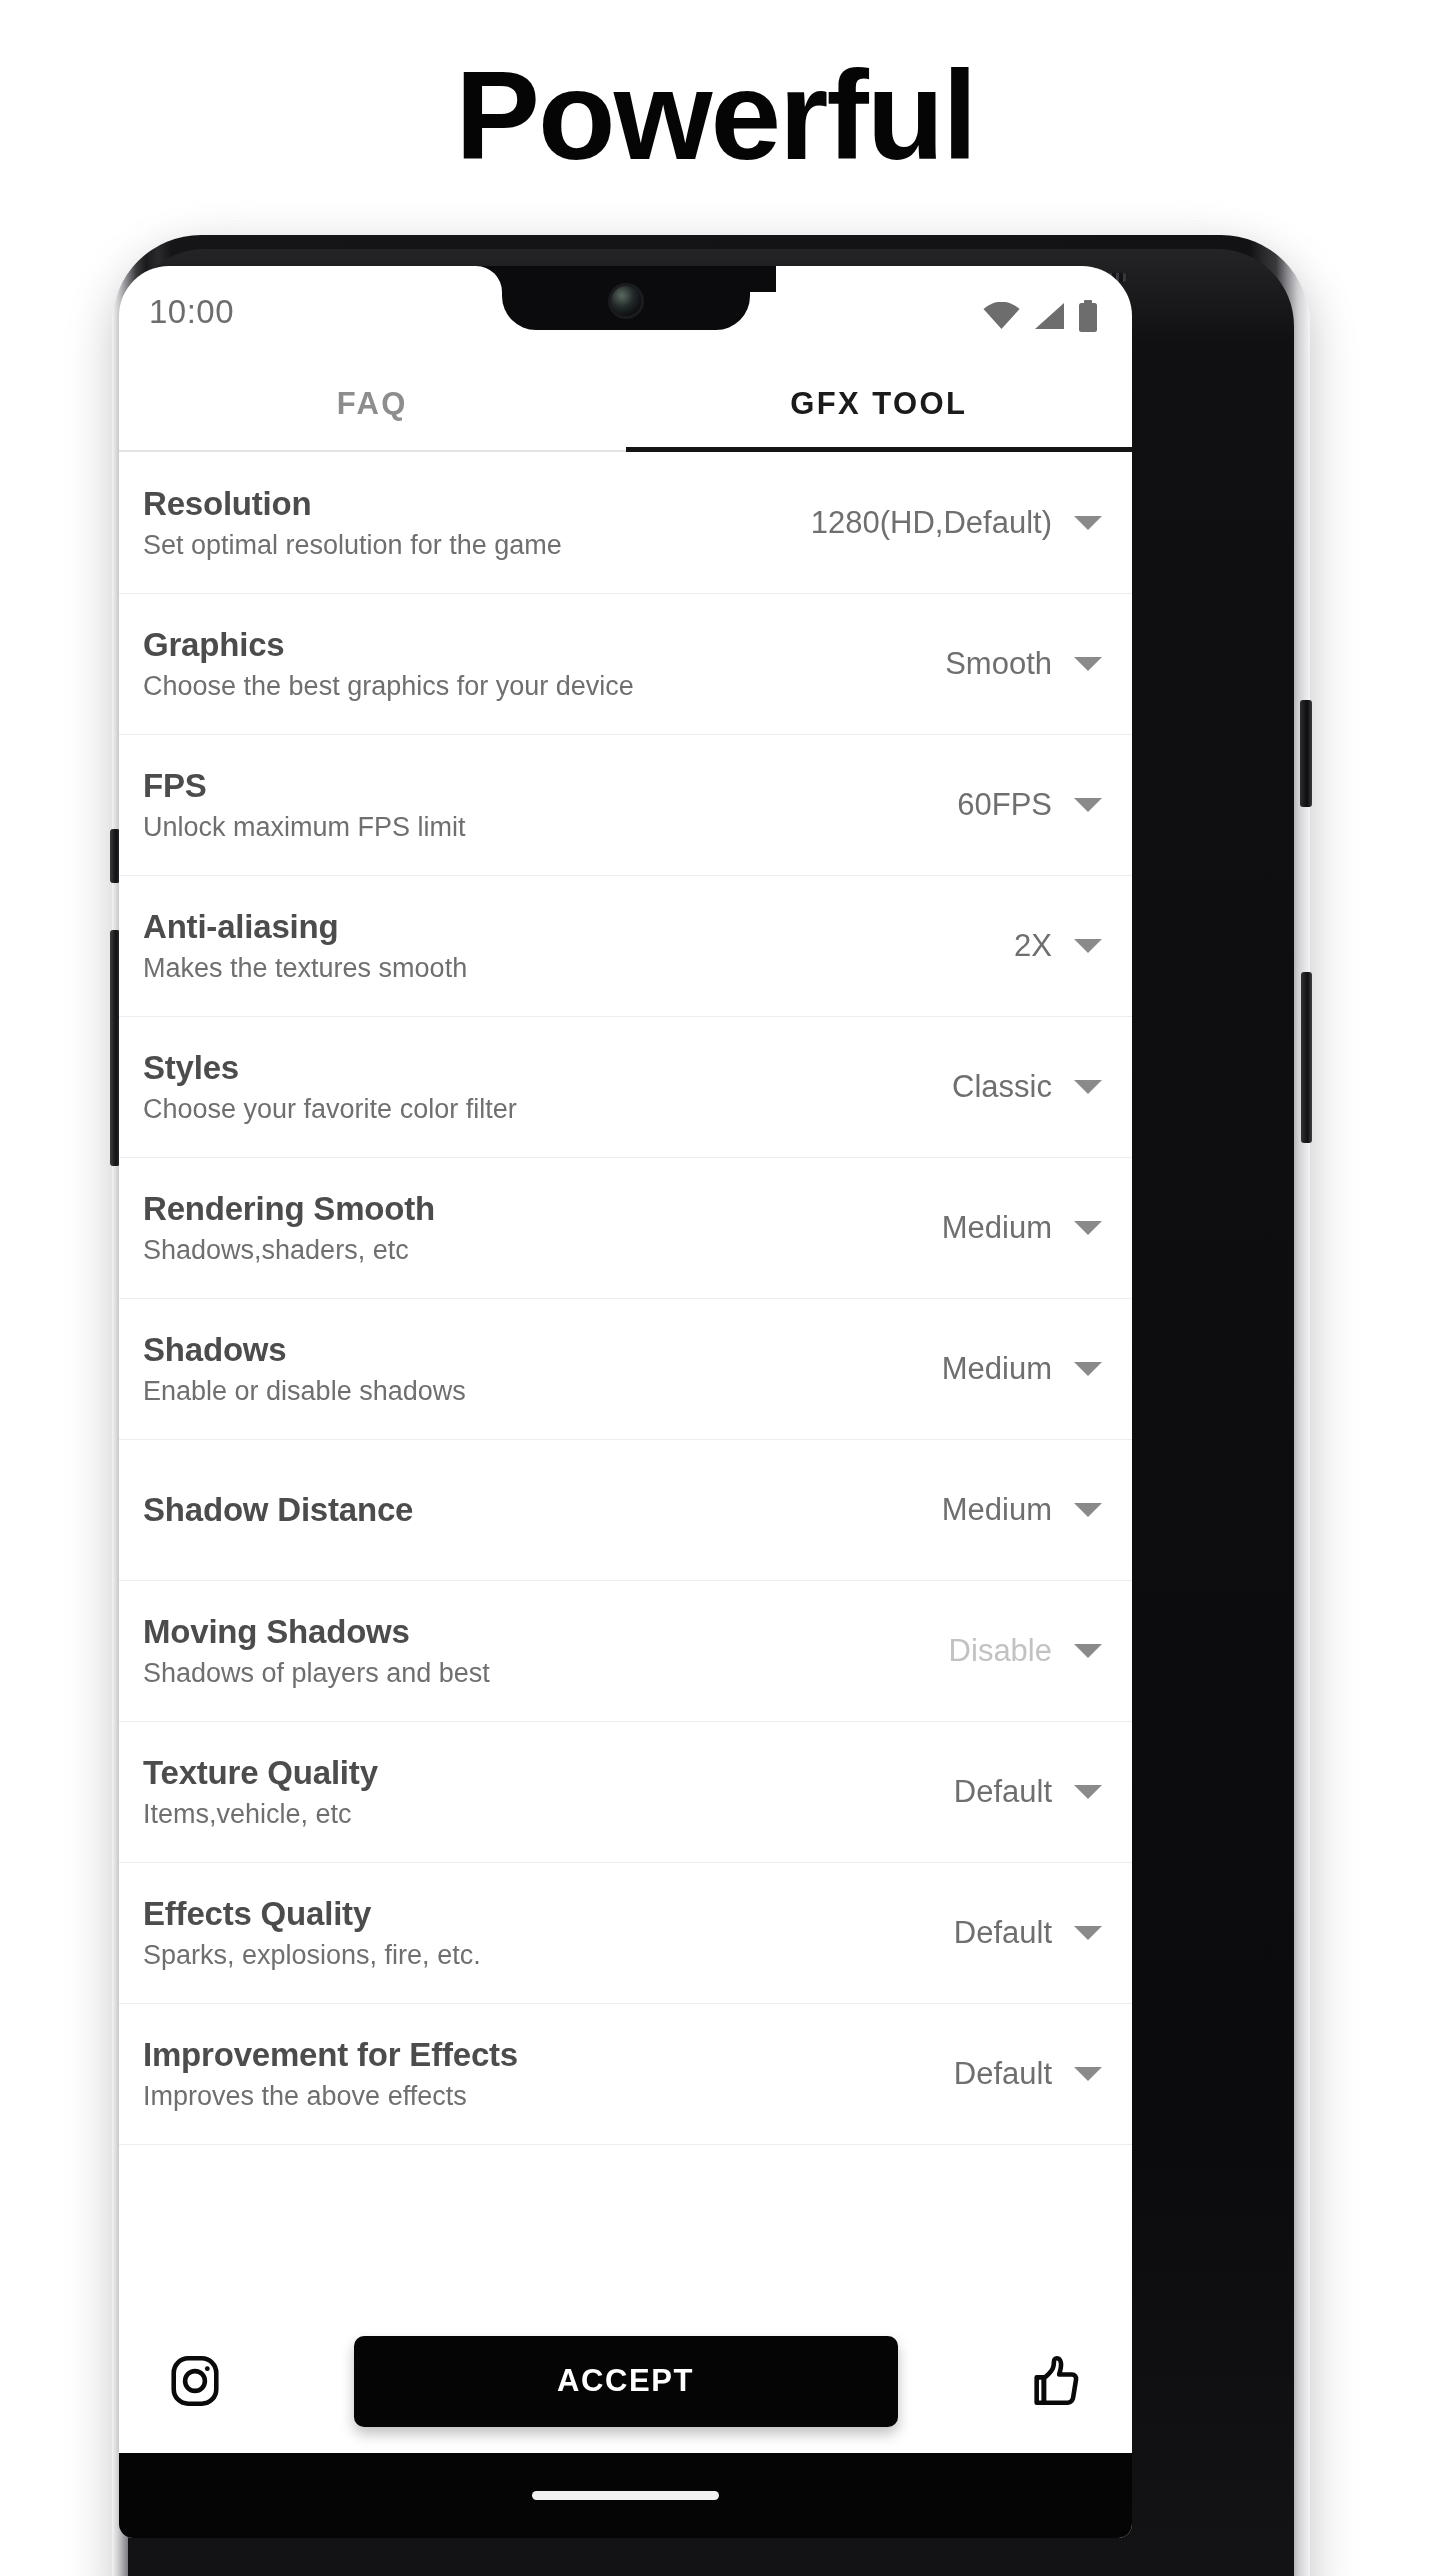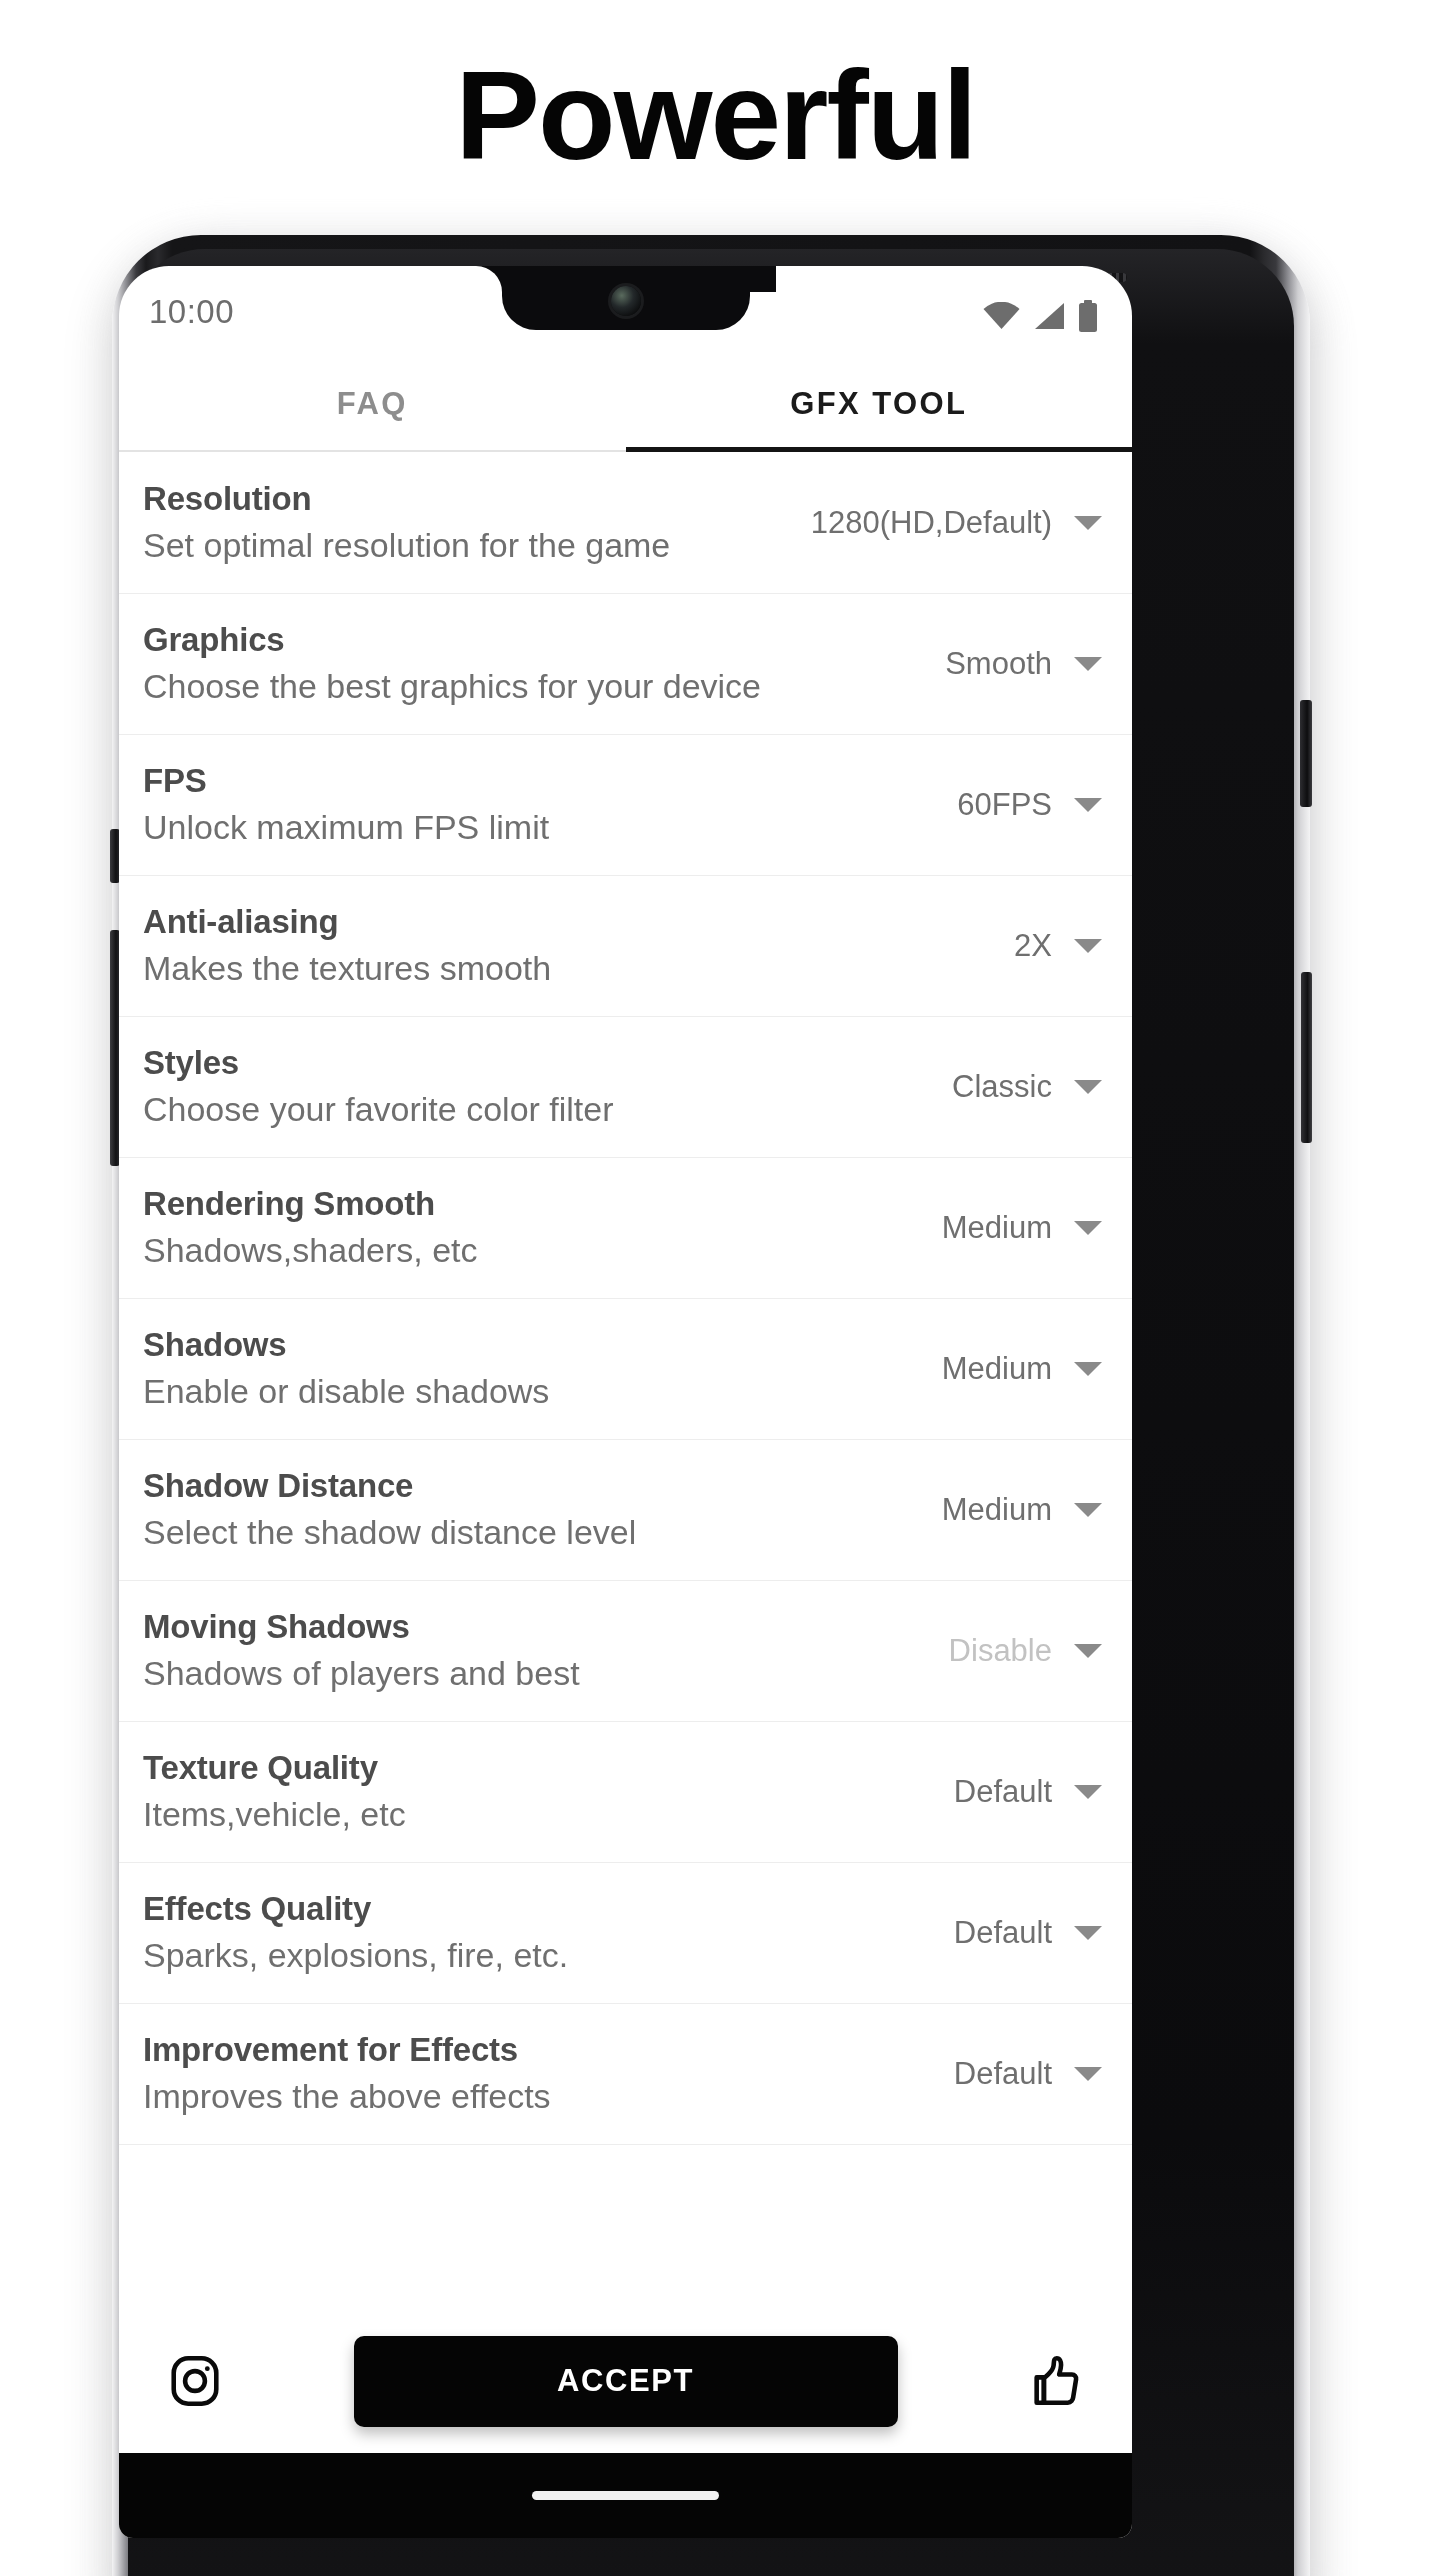--- a/index.html
+++ b/index.html
@@ -225,21 +225,21 @@
   }
   .row-text { flex: 1; min-width: 0; }
   .row-title {
     font-size: 33px;
     font-weight: 700;
     color: #4c4c4c;
     letter-spacing: -0.2px;
     line-height: 1.15;
   }
   .row-sub {
-    font-size: 34px;
+    font-size: 27px;
     color: #6f6f6f;
     margin-top: 8px;
     line-height: 1.15;
   }
   .row-value {
     font-size: 31px;
     color: #6f6f6f;
     text-align: right;
     white-space: nowrap;
     margin-right: 22px;
@@ -464,21 +464,20 @@
           <div class="row-title">Shadows</div>
           <div class="row-sub">Enable or disable shadows</div>
         </div>
         <div class="row-value">Medium</div>
         <div class="caret"></div>
       </div>
 
       <div class="row">
         <div class="row-text">
           <div class="row-title">Shadow Distance</div>
-          <div class="row-sub">Select the shadow distance level</div>
         </div>
         <div class="row-value">Medium</div>
         <div class="caret"></div>
       </div>
 
       <div class="row">
         <div class="row-text">
           <div class="row-title">Moving Shadows</div>
           <div class="row-sub">Shadows of players and best</div>
         </div>

